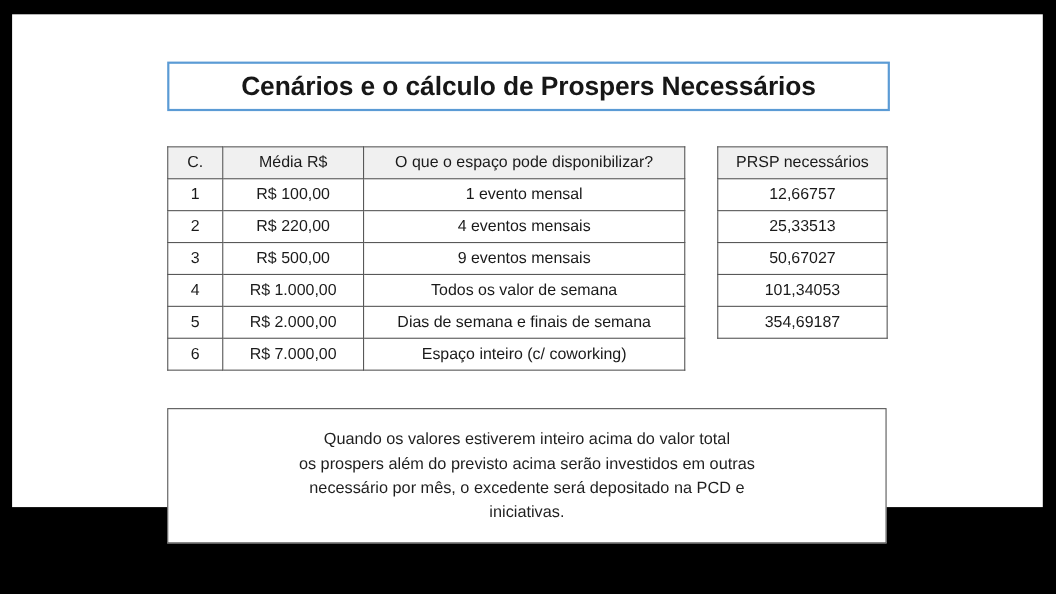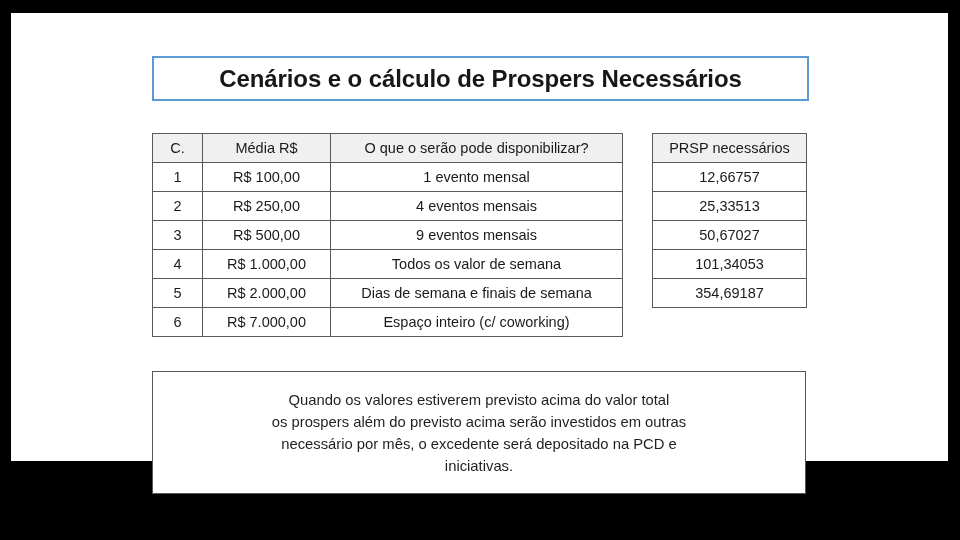--- a/index.html
+++ b/index.html
@@ -122,32 +122,32 @@
 
     <div class="title-box">
       <span class="title-text">Cenários e o cálculo de Prospers Necessários</span>
     </div>
 
     <table class="table-left">
       <thead>
         <tr>
           <th class="col-c">C.</th>
           <th class="col-med">Média R$</th>
-          <th class="col-esp">O que o serão pode disponibilizar?</th>
+          <th class="col-esp">O que o espaço pode disponibilizar?</th>
         </tr>
       </thead>
       <tbody>
         <tr>
           <td class="col-c">1</td>
           <td class="col-med">R$ 100,00</td>
           <td class="col-esp">1 evento mensal</td>
         </tr>
         <tr>
           <td class="col-c">2</td>
-          <td class="col-med">R$ 250,00</td>
+          <td class="col-med">R$ 220,00</td>
           <td class="col-esp">4 eventos mensais</td>
         </tr>
         <tr>
           <td class="col-c">3</td>
           <td class="col-med">R$ 500,00</td>
           <td class="col-esp">9 eventos mensais</td>
         </tr>
         <tr>
           <td class="col-c">4</td>
           <td class="col-med">R$ 1.000,00</td>
@@ -185,20 +185,20 @@
         <tr>
           <td class="col-prsp">101,34053</td>
         </tr>
         <tr>
           <td class="col-prsp">354,69187</td>
         </tr>
       </tbody>
     </table>
 
     <div class="note-box">
-      <div class="note-line">Quando os valores estiverem previsto acima do valor total</div>
+      <div class="note-line">Quando os valores estiverem inteiro acima do valor total</div>
       <div class="note-line">os prospers além do previsto acima serão investidos em outras</div>
       <div class="note-line">necessário por mês, o excedente será depositado na PCD e</div>
       <div class="note-line">iniciativas.</div>
     </div>
 
   </div>
 </div>
 
 </body></html>

